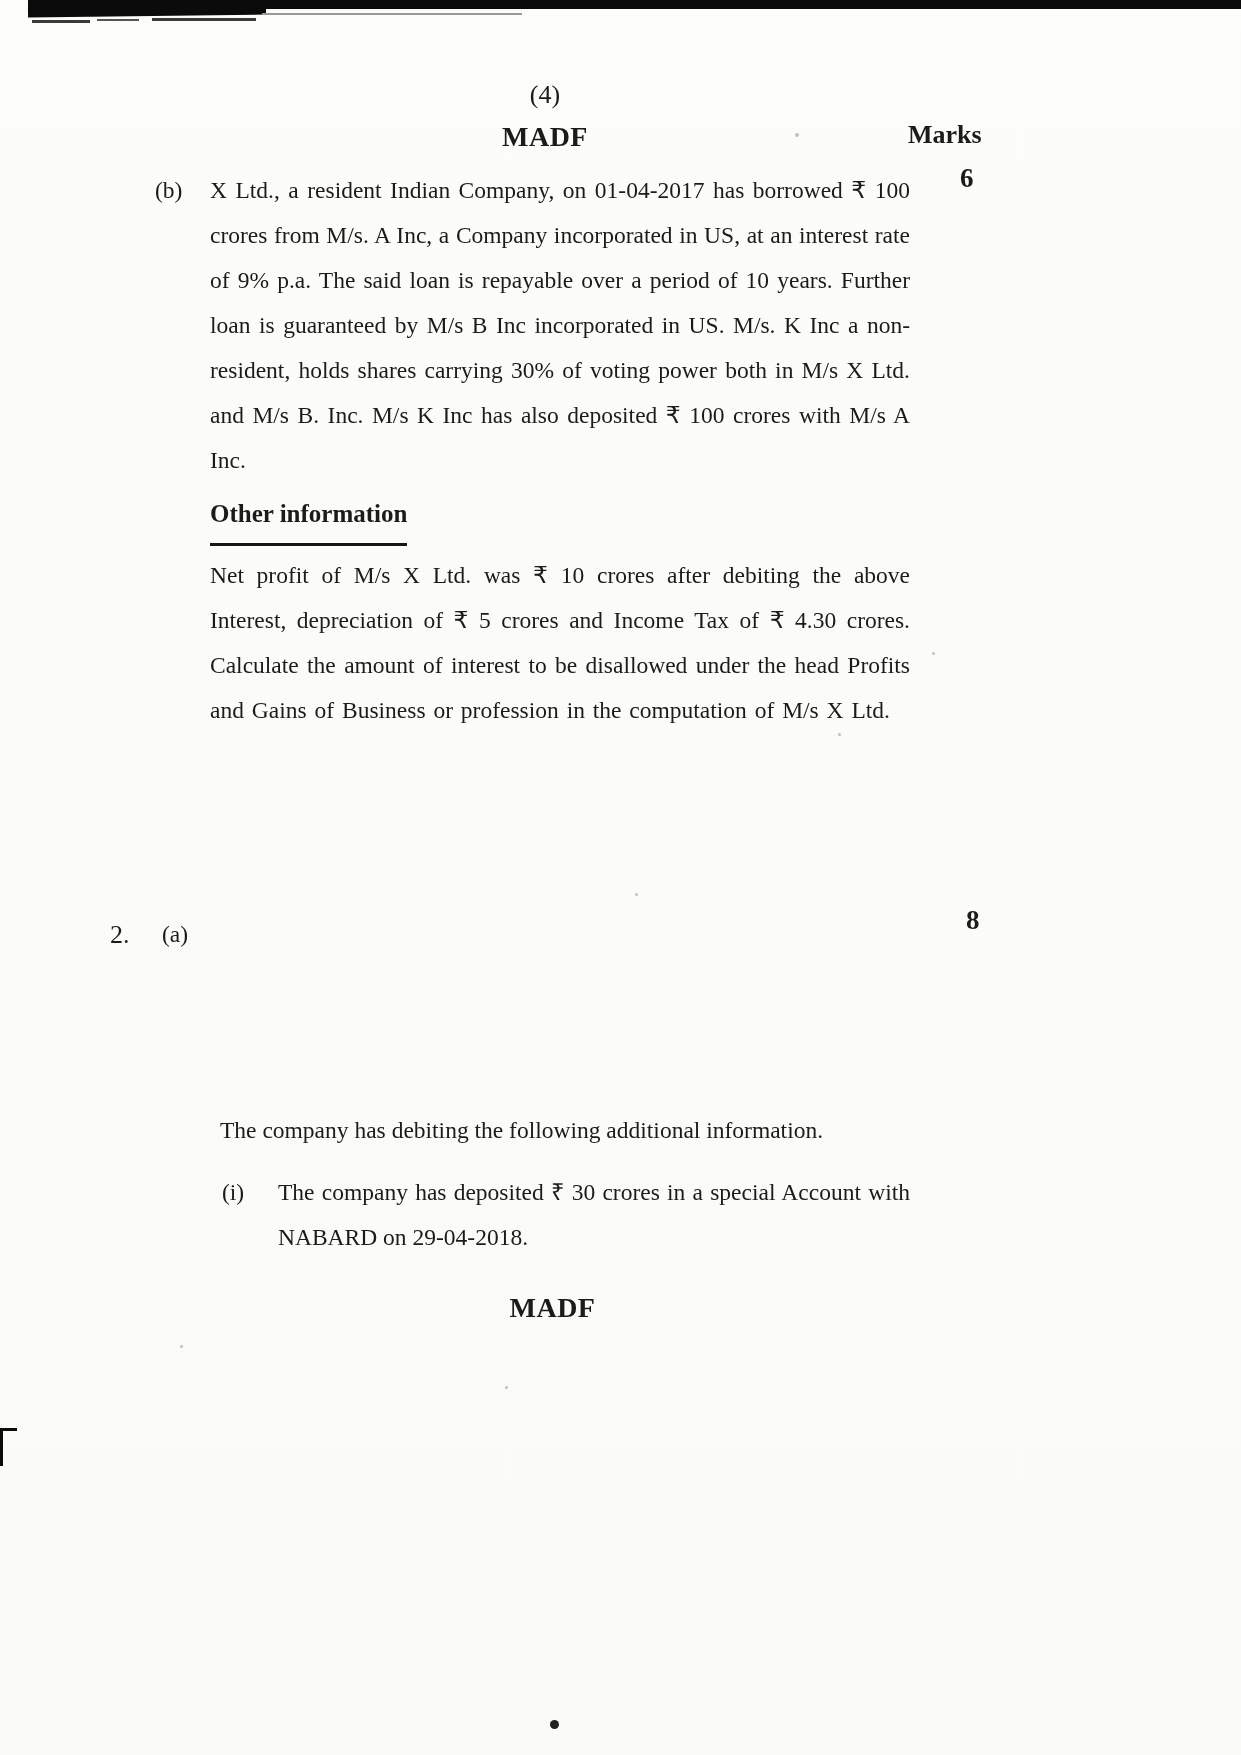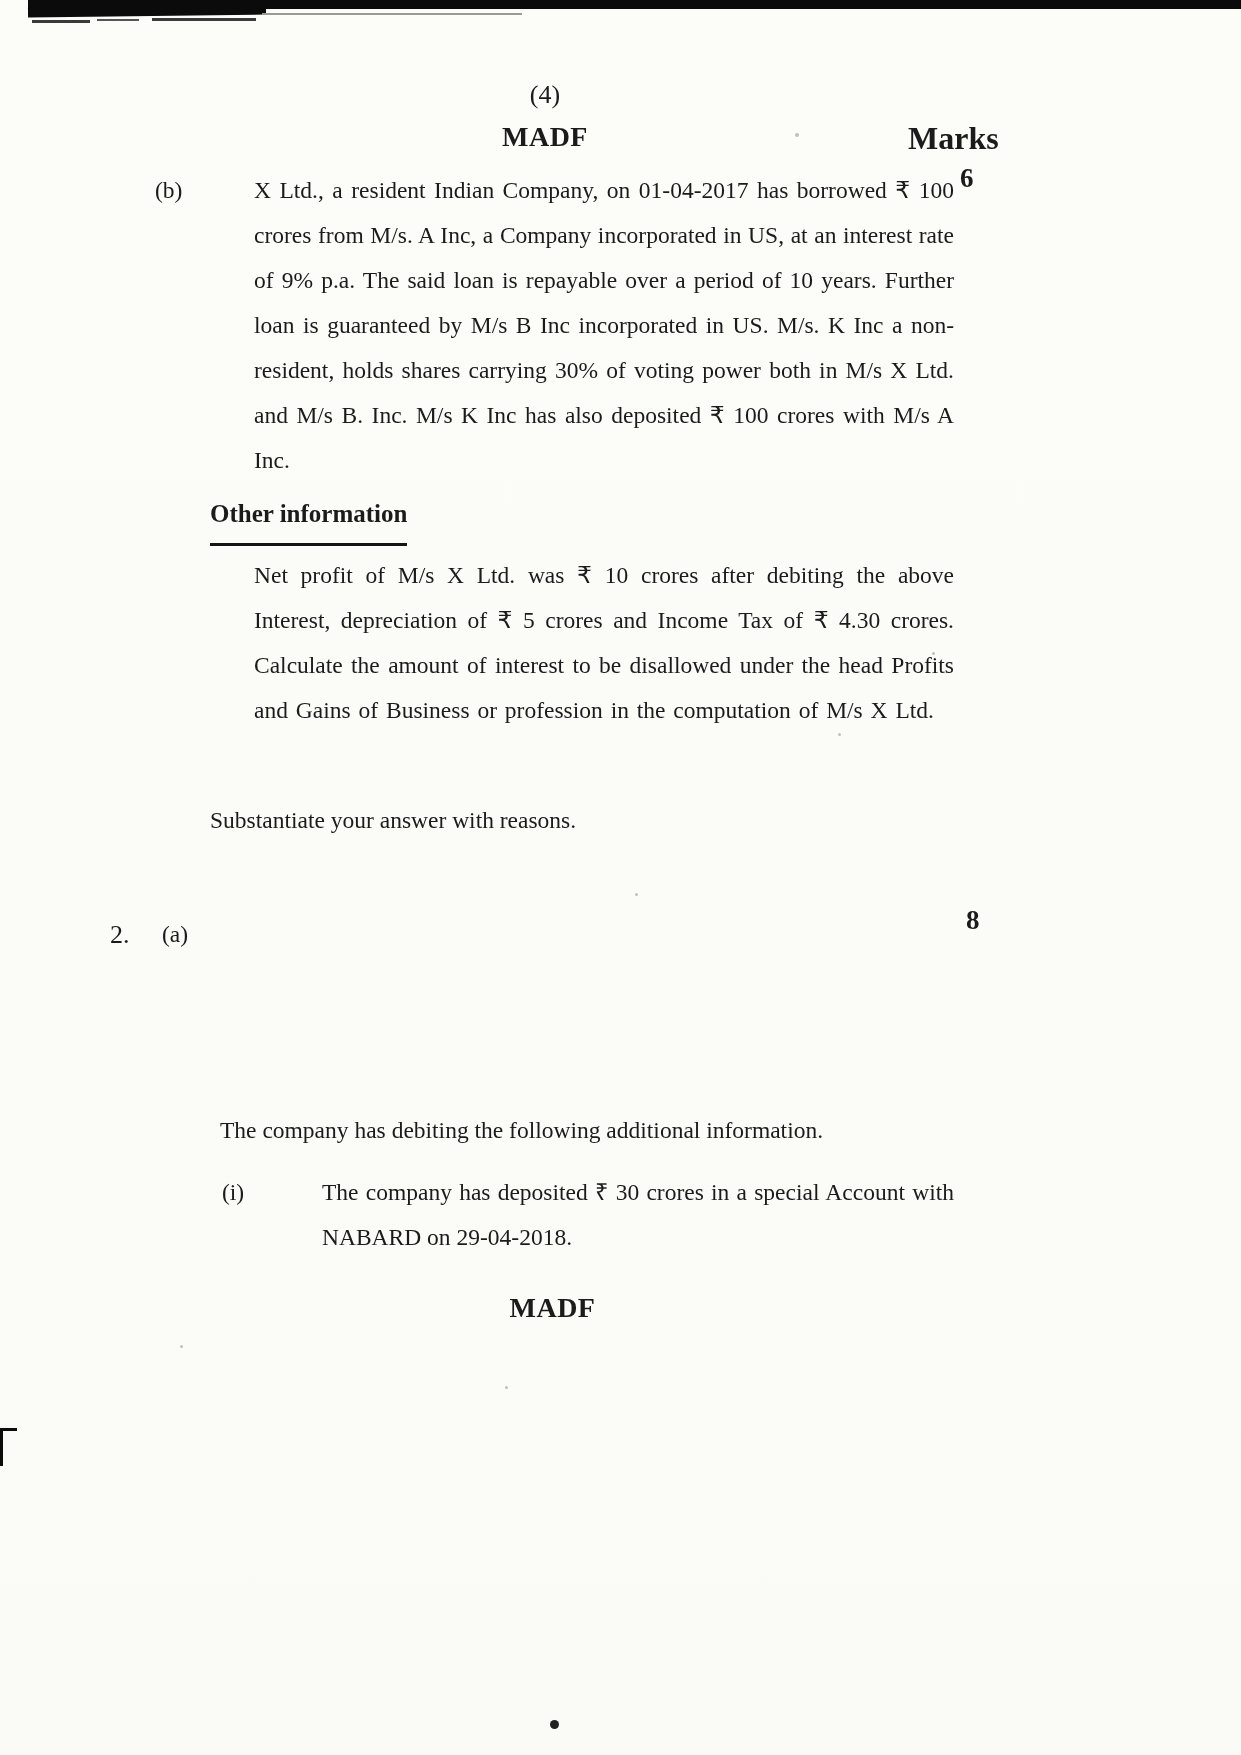--- a/index.html
+++ b/index.html
@@ -31,28 +31,27 @@
   .s2 { left: 932px;  top: 652px;  width: 3px; height: 3px; }
   .s3 { left: 838px;  top: 733px;  width: 3px; height: 3px; }
   .s4 { left: 505px;  top: 1386px; width: 3px; height: 3px; }
   .s5 { left: 180px;  top: 1345px; width: 3px; height: 3px; }
   .s6 { left: 635px;  top: 893px;  width: 3px; height: 3px; }
 
   
   .center-line { position: absolute; left: 0; width: 1090px; text-align: center; }
   .pagenum     { top: 80px;  font-size: 26px; }
   .head-title  { top: 121px; font-size: 28px; font-weight: bold; letter-spacing: .5px; }
-  .marks-label { position: absolute; left: 908px; top: 120px; font-size: 32px; font-weight: bold; }
+  .marks-label { position: absolute; left: 908px; top: 120px; font-size: 26px; font-weight: bold; }
 
   .para {
     position: absolute;
     text-align: justify;
     font-size: 23.5px;
     line-height: 45px;
-    margin-left: 44px;
   }
   .plain { position: absolute; font-size: 23.5px; line-height: 45px; }
 
   .qb-label  { left: 155px; top: 168px; }
   .qb-body   { left: 210px; top: 168px; width: 700px; }
   .qb-marks  { position: absolute; left: 960px; top: 163px; font-size: 27px; font-weight: bold; }
 
   .other-head {
     position: absolute; left: 210px; top: 500px;
     font-size: 25px; font-weight: bold;
@@ -98,21 +97,20 @@
   <div class="center-line pagenum">(4)</div>
   <div class="center-line head-title">MADF</div>
   <div class="marks-label">Marks</div>
 
   <div class="plain qb-label">(b)</div>
   <div class="para qb-body">X Ltd., a resident Indian Company, on 01-04-2017 has borrowed ₹ 100 crores from M/s. A Inc, a Company incorporated in US, at an interest rate of 9% p.a. The said loan is repayable over a period of 10 years. Further loan is guaranteed by M/s B Inc incorporated in US. M/s. K Inc a non-resident, holds shares carrying 30% of voting power both in M/s X Ltd. and M/s B. Inc. M/s K Inc has also deposited ₹ 100 crores with M/s A Inc.</div>
   <div class="qb-marks">6</div>
 
   <div class="other-head">Other information</div>
   <div class="para other-body">Net profit of M/s X Ltd. was ₹ 10 crores after debiting the above Interest, depreciation of ₹ 5 crores and Income Tax of ₹ 4.30 crores. Calculate the amount of interest to be disallowed under the head Profits and Gains of Business or profession in the computation of M/s X Ltd.</div>
-  <div class="plain substantiate">Substantiate your answer with reasons.</div>
 
   <div class="plain q2-number">2.</div>
   <div class="plain q2-label">(a)</div>
   <div class="q2-marks">8</div>
 
   <div class="plain addl-intro">The company has debiting the following additional information.</div>
   <div class="plain item-label">(i)</div>
   <div class="para item-text">The company has deposited ₹ 30 crores in a special Account with NABARD on 29-04-2018.</div>
 
   <div class="center-line foot-title">MADF</div>

